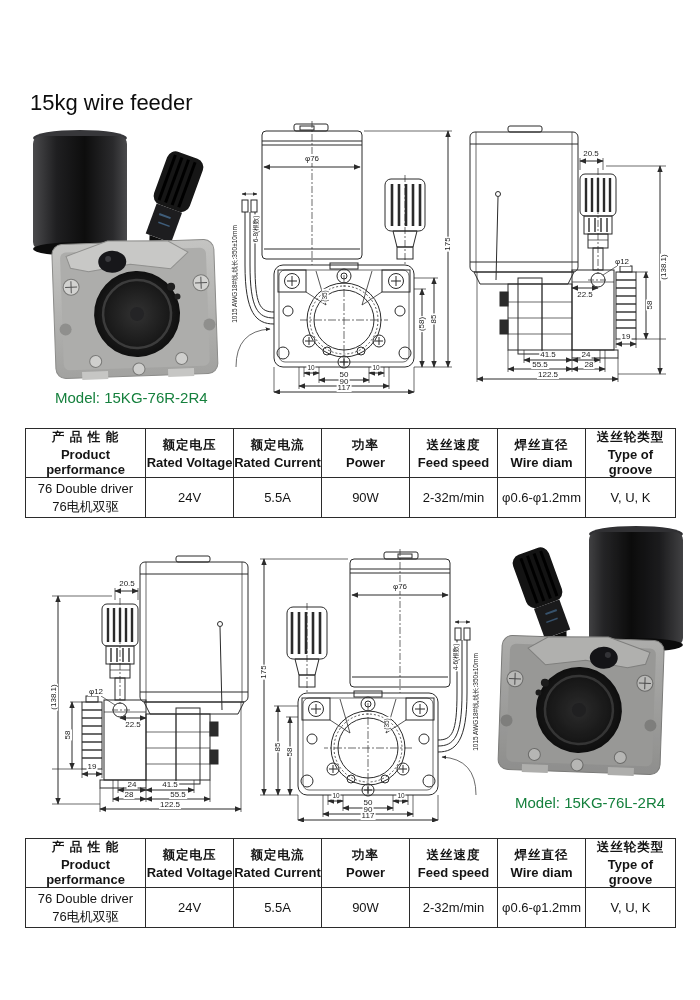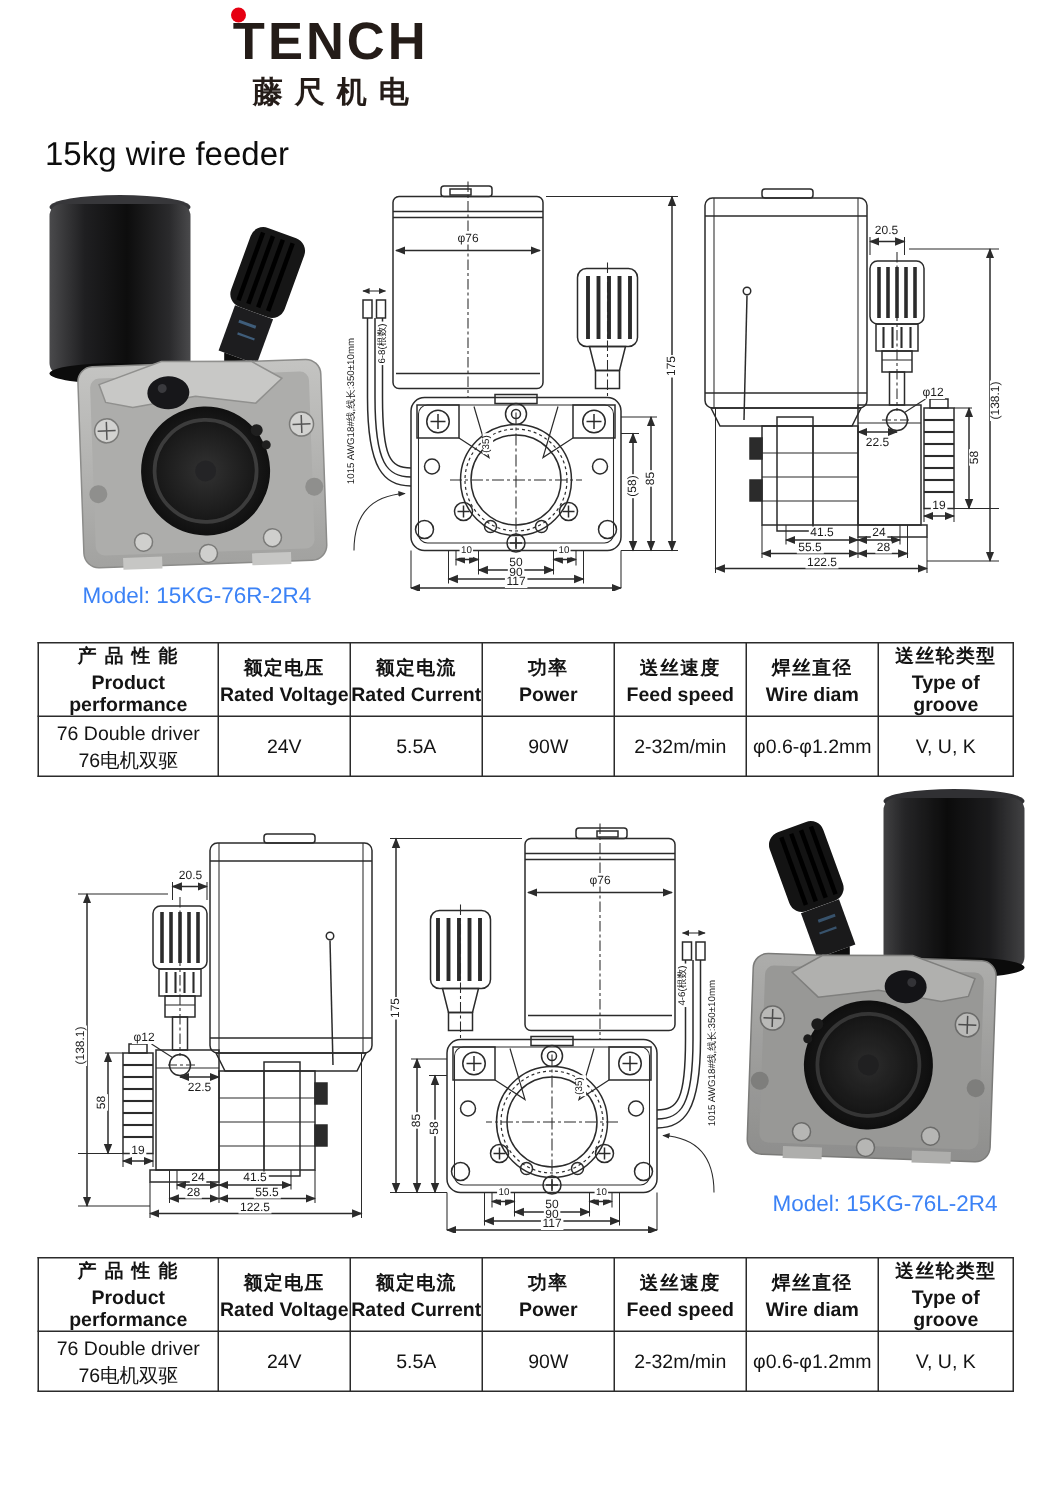--- a/index.html
+++ b/index.html
@@ -8,21 +8,21 @@
 
   
   .logo{position:absolute;left:138px;top:10px;width:165px;text-align:center;}
   .brand{position:relative;display:inline-block;font-size:35px;font-weight:800;
          letter-spacing:2px;color:#241c18;line-height:1;}
   .logo-dot{position:absolute;left:-1px;top:-5px;width:10px;height:10px;border-radius:50%;}
   .brand-cn{font-size:20px;font-weight:700;letter-spacing:8px;color:#241c18;margin-top:3px;padding-left:8px;}
 
   .page-title{position:absolute;left:30px;top:90px;font-size:22px;color:#0d0d0d;}
 
-  .model-label{position:absolute;font-size:15px;color:#3b82f6;}
+  .model-label{position:absolute;font-size:15px;color:#15803d;}
   #model-top{left:55px;top:389px;}
   #model-bottom{left:515px;top:794px;}
 
   
   .drawing,.photo{position:absolute;}
   .drawing svg.art,.photo svg.art{position:absolute;left:0;top:0;width:100%;height:100%;}
   .mirror-dark{filter:brightness(0.88);}
 
   .dim{position:absolute;font-size:8px;line-height:1;color:#1c1c1c;background:#fff;
        padding:0 1px;white-space:nowrap;transform:translate(-50%,-50%);}
@@ -260,27 +260,20 @@
             <circle cx="189" cy="205" r="6" fill="#8f8f8d"></circle>
           <circle cx="152" cy="166" r="4" fill="#1f1f1f"></circle>
             <circle cx="158" cy="176" r="3" fill="#1f1f1f"></circle>
           <rect x="60" y="248" width="26" height="8" fill="#c6c6c4"></rect>
           <rect x="146" y="248" width="26" height="8" fill="#c6c6c4"></rect>
         </g>
       </g>
     </defs>
   </svg>
 
-  <div class="logo">
-    <span class="brand">
-      <span class="logo-dot" style="background: rgb(230, 0, 18);"></span>
-      <span>TENCH</span>
-    </span>
-    <div class="brand-cn">藤尺机电</div>
-  </div>
 
   <div class="page-title">15kg wire feeder</div>
 
   <div class="photo" style="left:20px;top:122px;width:210px;height:268px">
     <svg class="art" viewBox="0 0 210 268">
         <use href="#photo-art"></use>
       </svg>
   </div>
 
   <div class="drawing" style="left:230px;top:114px;width:230px;height:280px">

